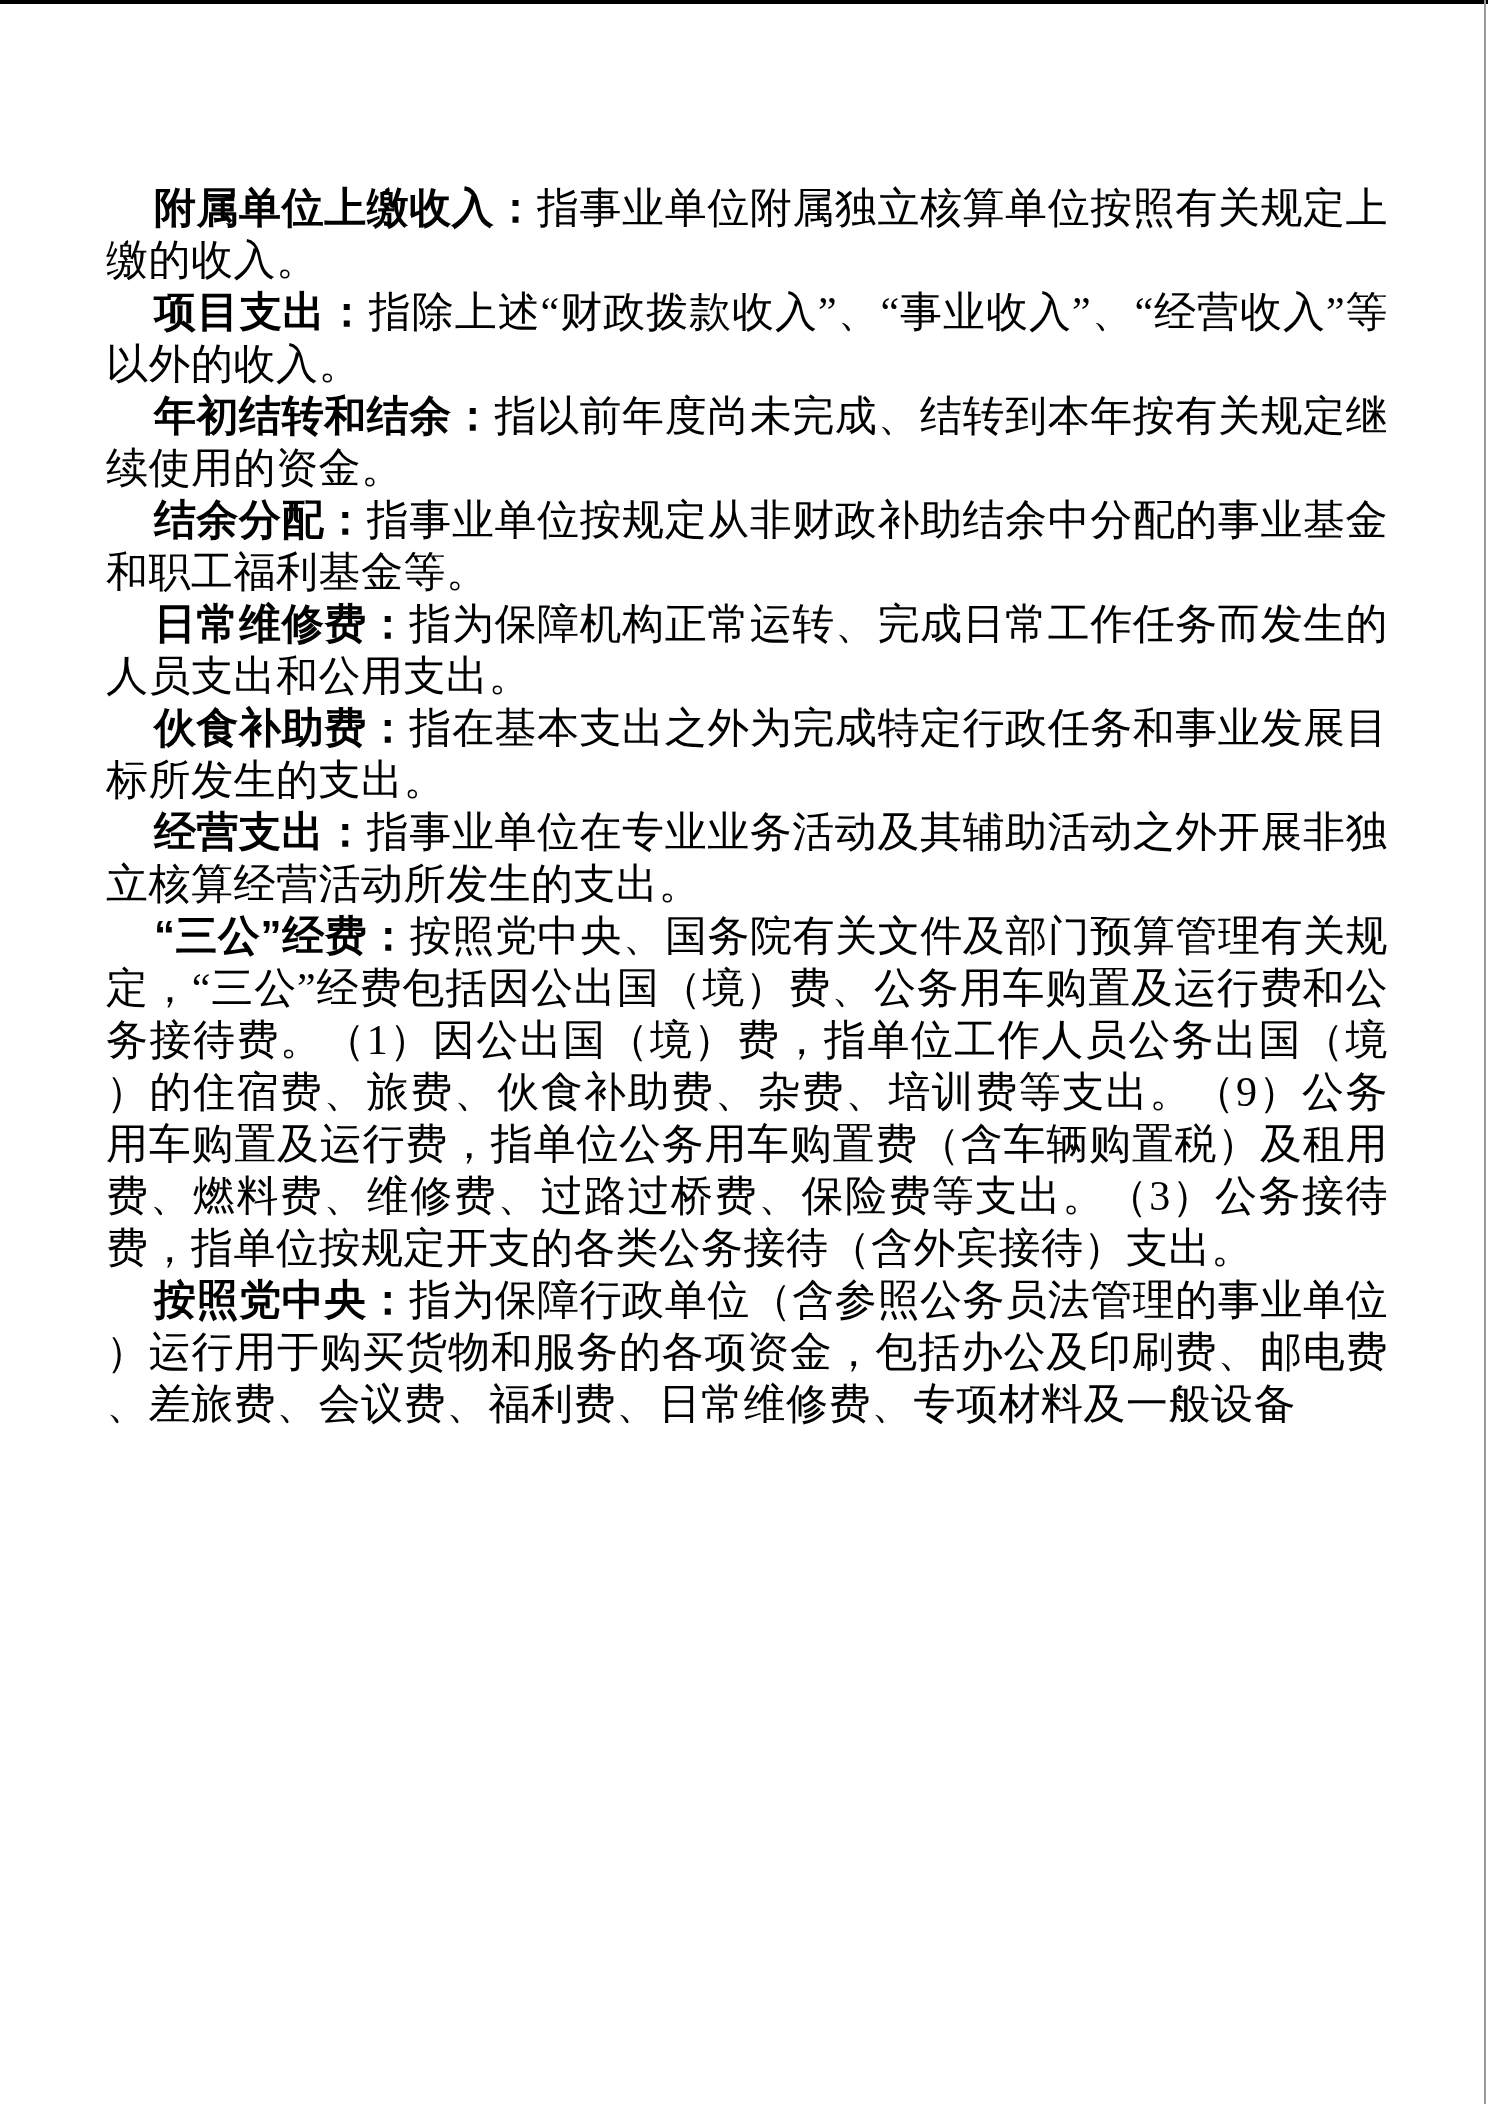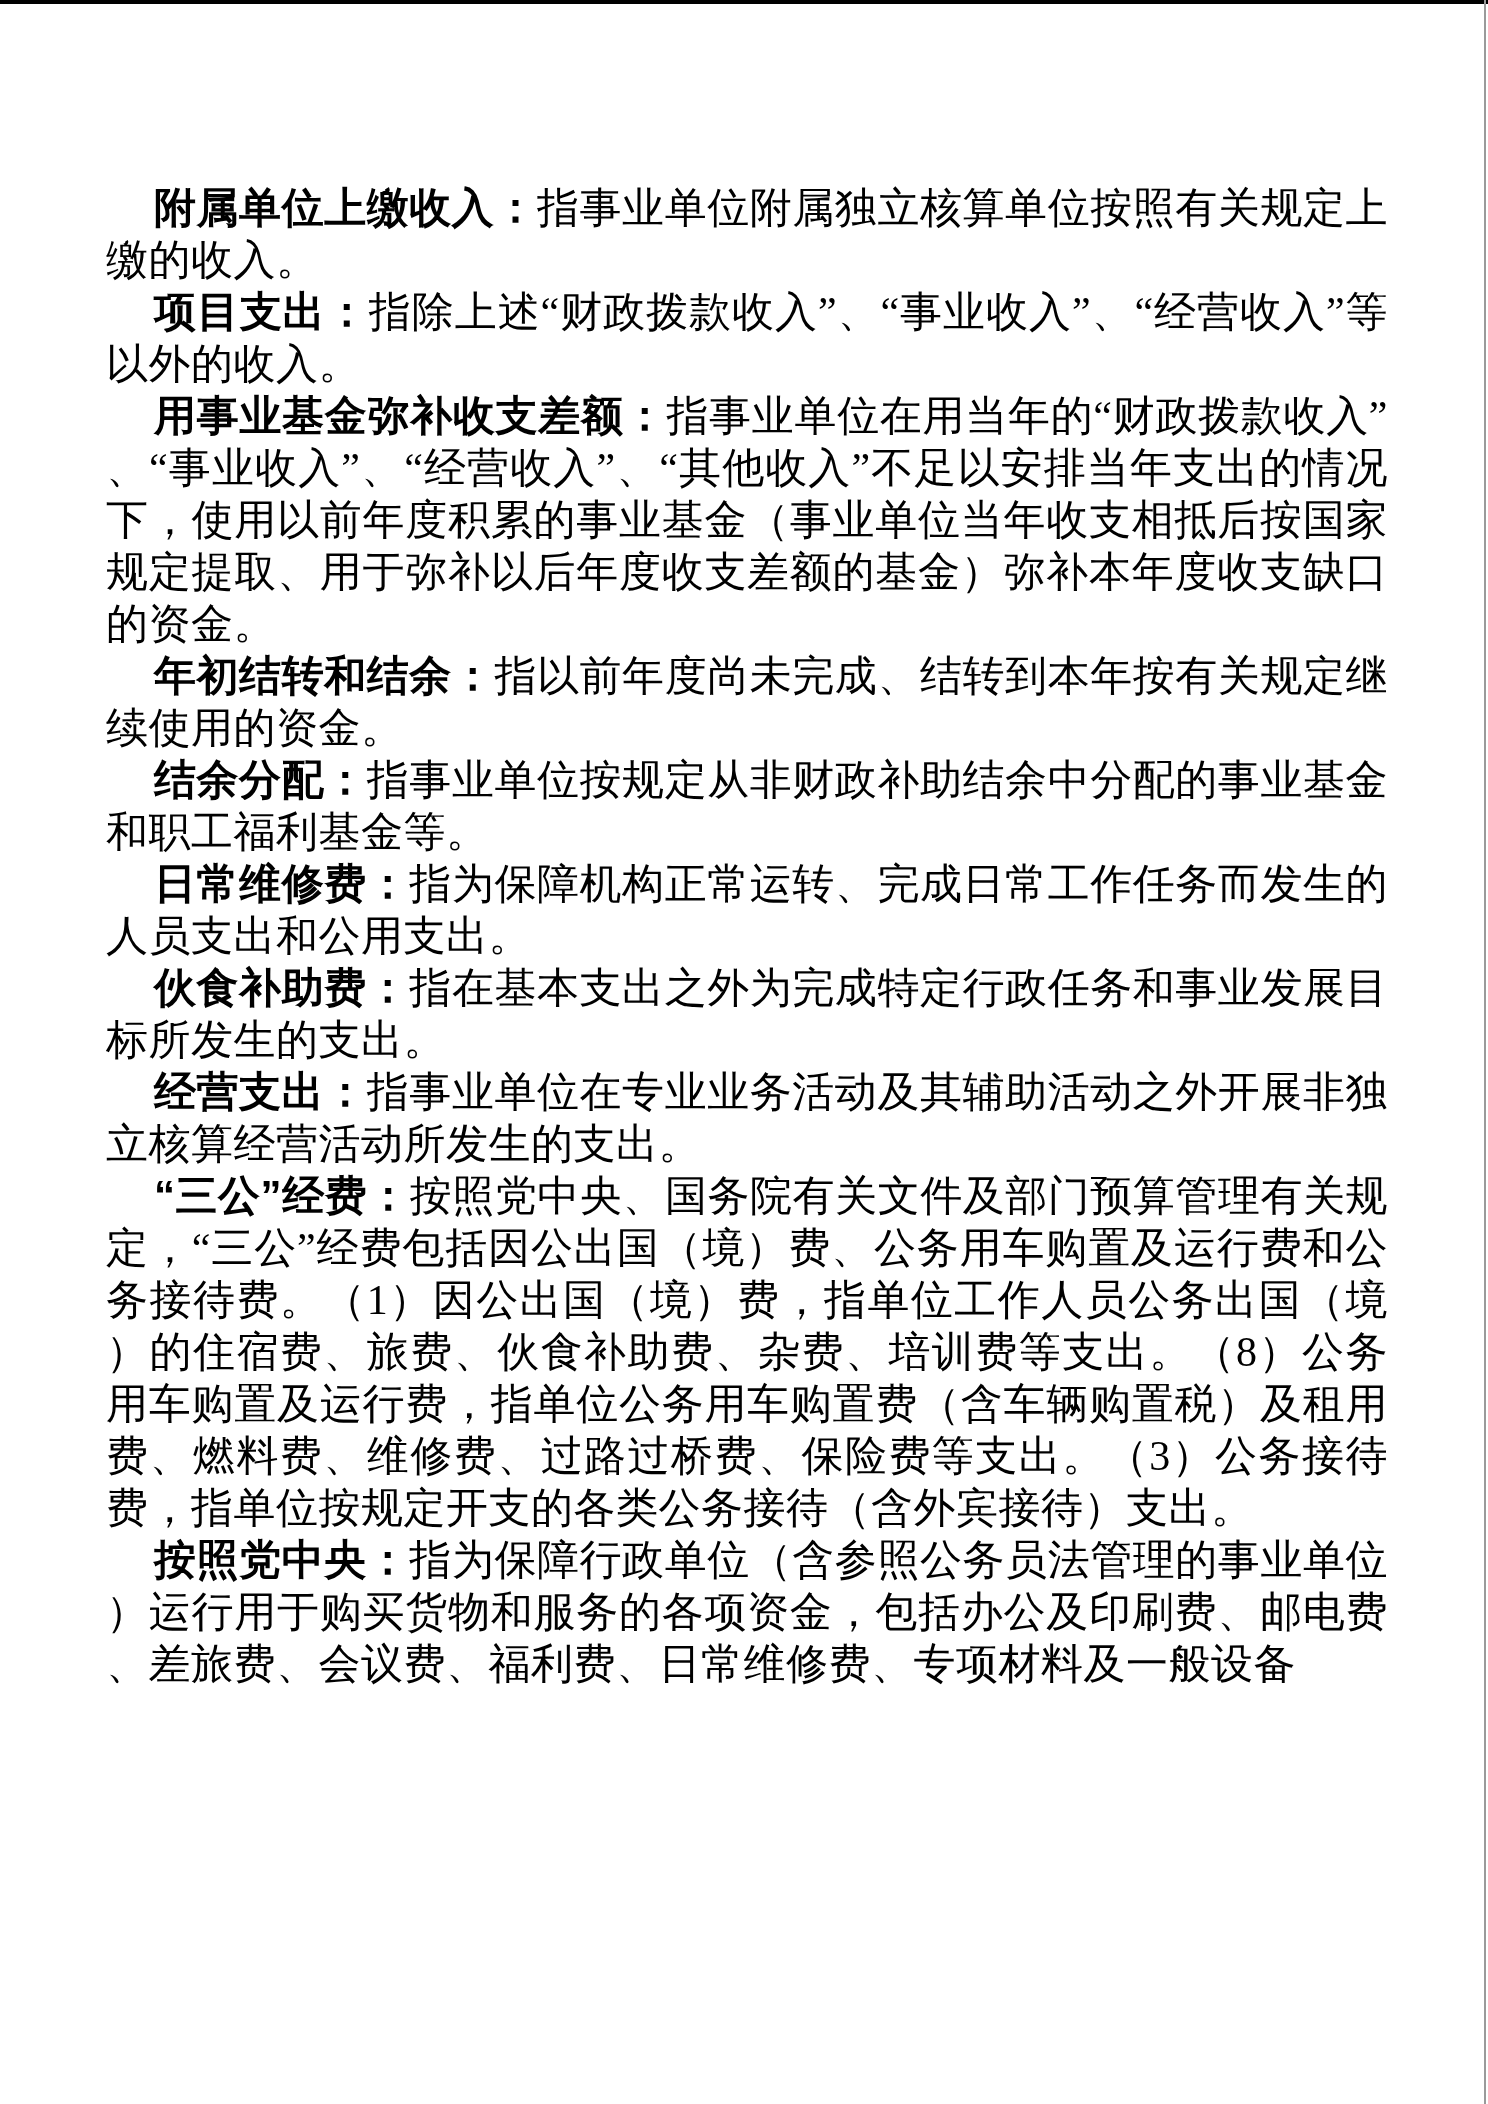--- a/index.html
+++ b/index.html
@@ -63,30 +63,29 @@
 
 <div class="page">
   <div class="top-edge-bar"></div>
   <div class="right-edge-line"></div>
 
   <div class="text-block">
     <p><span class="term">附属单位上缴收入：</span><span class="def">指事业单位附属独立核算单位按照有关规定上缴的收入。</span></p>
 
     <p><span class="term">项目支出：</span><span class="def">指除上述“财政拨款收入”、“事业收入”、“经营收入”等以外的收入。</span></p>
 
-    <p><span class="term">用事业基金弥补收支差额：</span><span class="def">指事业单位在用当年的“财政拨款收入”、“事业收入”、“经营收入”、“其他收入”不足以安排当年支出的情况下，使用以前年度积累的事业基金（事业单位当年收支相抵后按国家规定提取、用于弥补以后年度收支差额的基金）弥补本年度收支缺口的资金。</span></p>
 
     <p><span class="term">年初结转和结余：</span><span class="def">指以前年度尚未完成、结转到本年按有关规定继续使用的资金。</span></p>
 
     <p><span class="term">结余分配：</span><span class="def">指事业单位按规定从非财政补助结余中分配的事业基金和职工福利基金等。</span></p>
 
 
     <p><span class="term">日常维修费：</span><span class="def">指为保障机构正常运转、完成日常工作任务而发生的人员支出和公用支出。</span></p>
 
     <p><span class="term">伙食补助费：</span><span class="def">指在基本支出之外为完成特定行政任务和事业发展目标所发生的支出。</span></p>
 
     <p><span class="term">经营支出：</span><span class="def">指事业单位在专业业务活动及其辅助活动之外开展非独立核算经营活动所发生的支出。</span></p>
 
-    <p><span class="term">“三公”经费：</span><span class="def">按照党中央、国务院有关文件及部门预算管理有关规定，“三公”经费包括因公出国（境）费、公务用车购置及运行费和公务接待费。（1）因公出国（境）费，指单位工作人员公务出国（境）的住宿费、旅费、伙食补助费、杂费、培训费等支出。（8）公务用车购置及运行费，指单位公务用车购置费（含车辆购置税）及租用费、燃料费、维修费、过路过桥费、保险费等支出。（3）公务接待费，指单位按规定开支的各类公务接待（含外宾接待）支出。</span></p>
+    <p><span class="term">“三公”经费：</span><span class="def">按照党中央、国务院有关文件及部门预算管理有关规定，“三公”经费包括因公出国（境）费、公务用车购置及运行费和公务接待费。（1）因公出国（境）费，指单位工作人员公务出国（境）的住宿费、旅费、伙食补助费、杂费、培训费等支出。（9）公务用车购置及运行费，指单位公务用车购置费（含车辆购置税）及租用费、燃料费、维修费、过路过桥费、保险费等支出。（3）公务接待费，指单位按规定开支的各类公务接待（含外宾接待）支出。</span></p>
 
     <p><span class="term">按照党中央：</span><span class="def">指为保障行政单位（含参照公务员法管理的事业单位）运行用于购买货物和服务的各项资金，包括办公及印刷费、邮电费、差旅费、会议费、福利费、日常维修费、专项材料及一般设备</span></p>
   </div>
 </div>
 
 </body></html>

